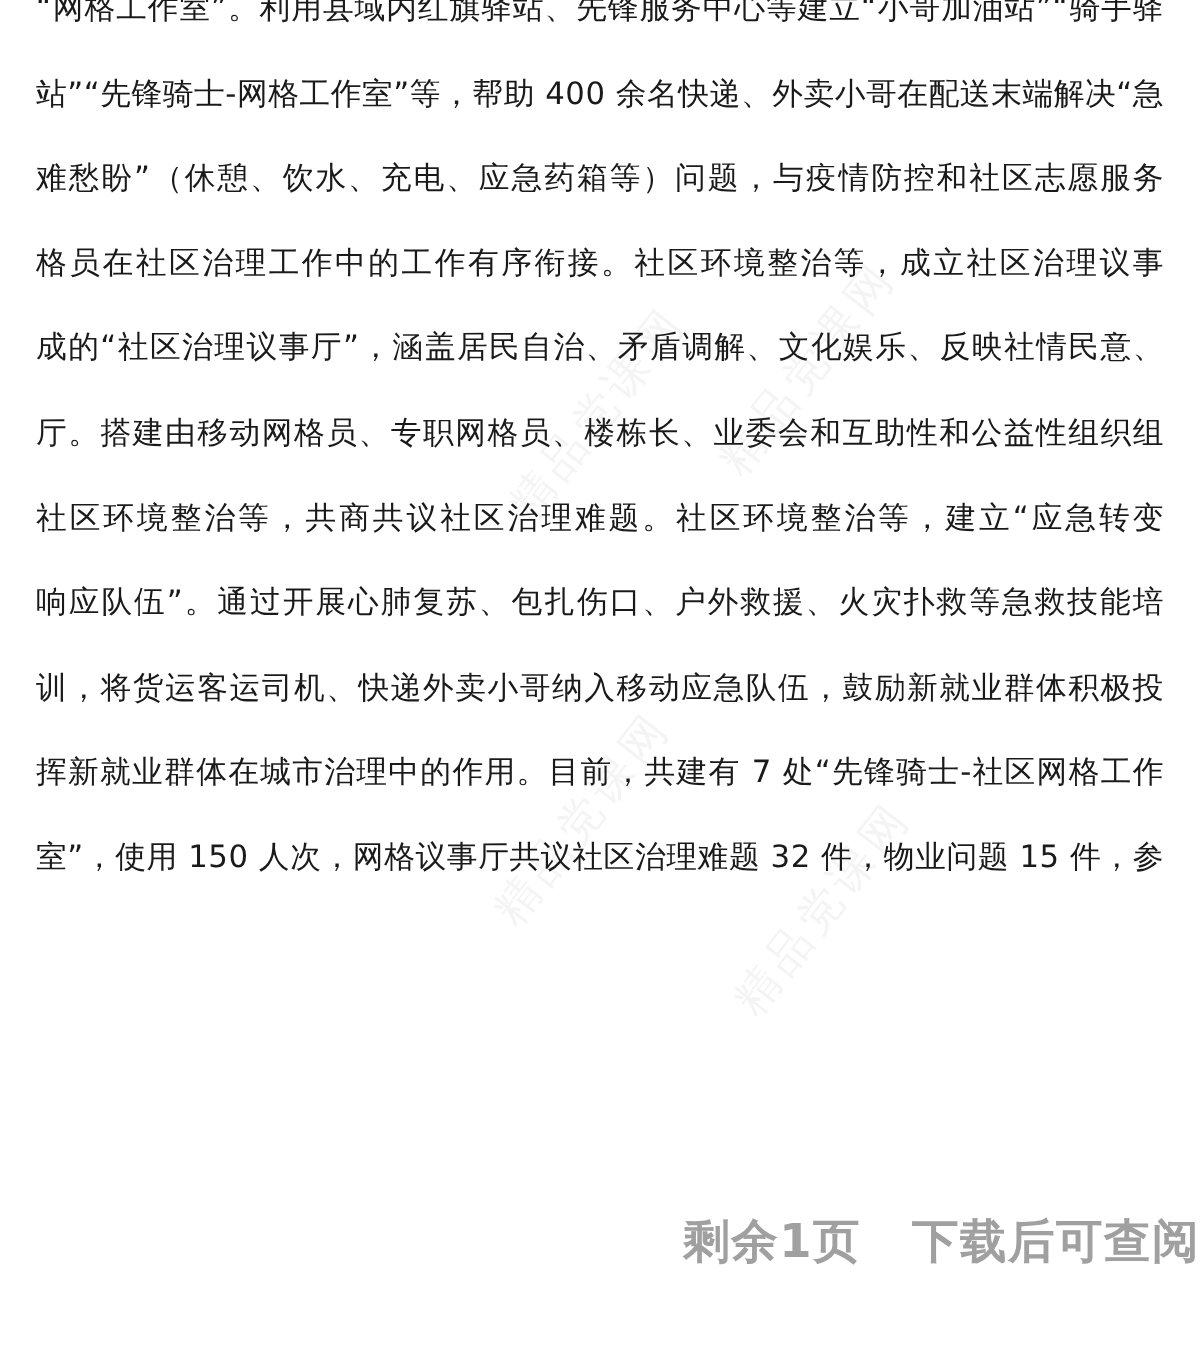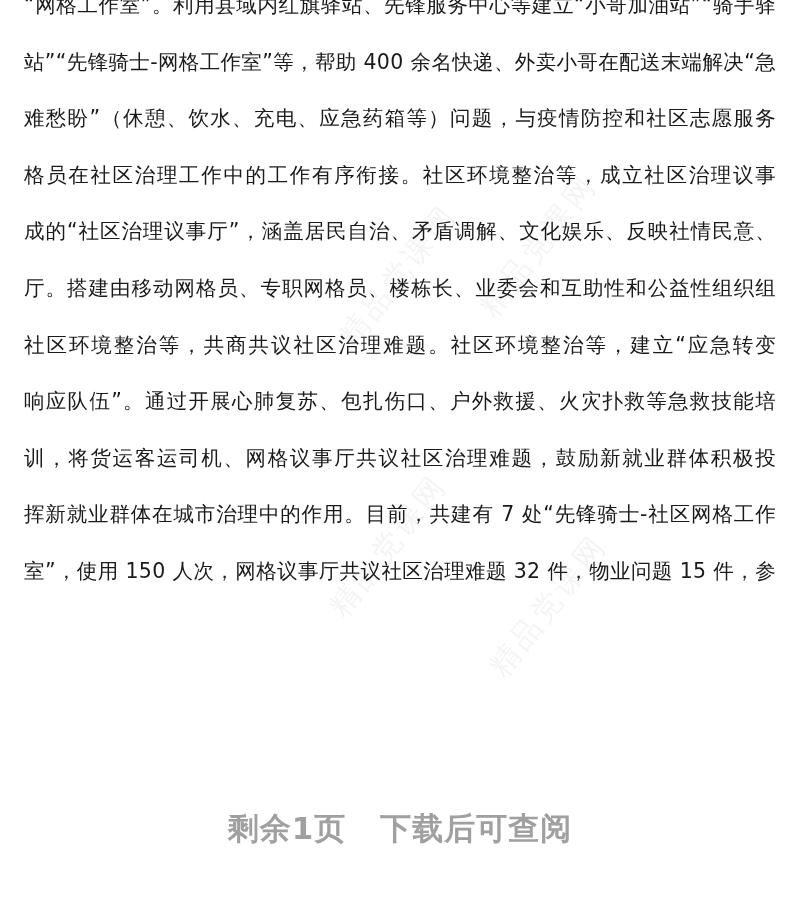--- a/index.html
+++ b/index.html
@@ -50,21 +50,21 @@
       white-space: nowrap;
       pointer-events: none;
       letter-spacing: 4px;
     }
     .more-banner {
       position: absolute;
       left: 0;
       top: 800px;
       width: 800px;
       height: 56px;
-      text-align: center;
+      text-align: right;
       line-height: 56px;
       font-size: 31px;
       color: #a0a0a0;
       font-weight: bold;
       letter-spacing: 1px;
       cursor: pointer;
     }
     .more-banner span { display: inline-block; }
     .more-banner .gap { width: 34px; }
   </style>
@@ -80,21 +80,21 @@
 
   <div class="doc-body">
     <div class="doc-line">“网格工作室”。利用县域内红旗驿站、先锋服务中心等建立“小哥加油站”“骑手驿</div>
     <div class="doc-line">站”“先锋骑士-网格工作室”等，帮助 400 余名快递、外卖小哥在配送末端解决“急</div>
     <div class="doc-line">难愁盼”（休憩、饮水、充电、应急药箱等）问题，与疫情防控和社区志愿服务</div>
     <div class="doc-line">格员在社区治理工作中的工作有序衔接。社区环境整治等，成立社区治理议事</div>
     <div class="doc-line">成的“社区治理议事厅”，涵盖居民自治、矛盾调解、文化娱乐、反映社情民意、</div>
     <div class="doc-line">厅。搭建由移动网格员、专职网格员、楼栋长、业委会和互助性和公益性组织组</div>
     <div class="doc-line">社区环境整治等，共商共议社区治理难题。社区环境整治等，建立“应急转变</div>
     <div class="doc-line">响应队伍”。通过开展心肺复苏、包扎伤口、户外救援、火灾扑救等急救技能培</div>
-    <div class="doc-line">训，将货运客运司机、网格议事厅共议社区治理难题，鼓励新就业群体积极投</div>
+    <div class="doc-line">训，将货运客运司机、快递外卖小哥纳入移动应急队伍，鼓励新就业群体积极投</div>
     <div class="doc-line">挥新就业群体在城市治理中的作用。目前，共建有 7 处“先锋骑士-社区网格工作</div>
     <div class="doc-line">室”，使用 150 人次，网格议事厅共议社区治理难题 32 件，物业问题 15 件，参</div>
   </div>
 
   <div class="more-banner">
     <span>剩余1页</span><span class="gap"></span><span>下载后可查阅</span>
   </div>
 
 </div>
 

